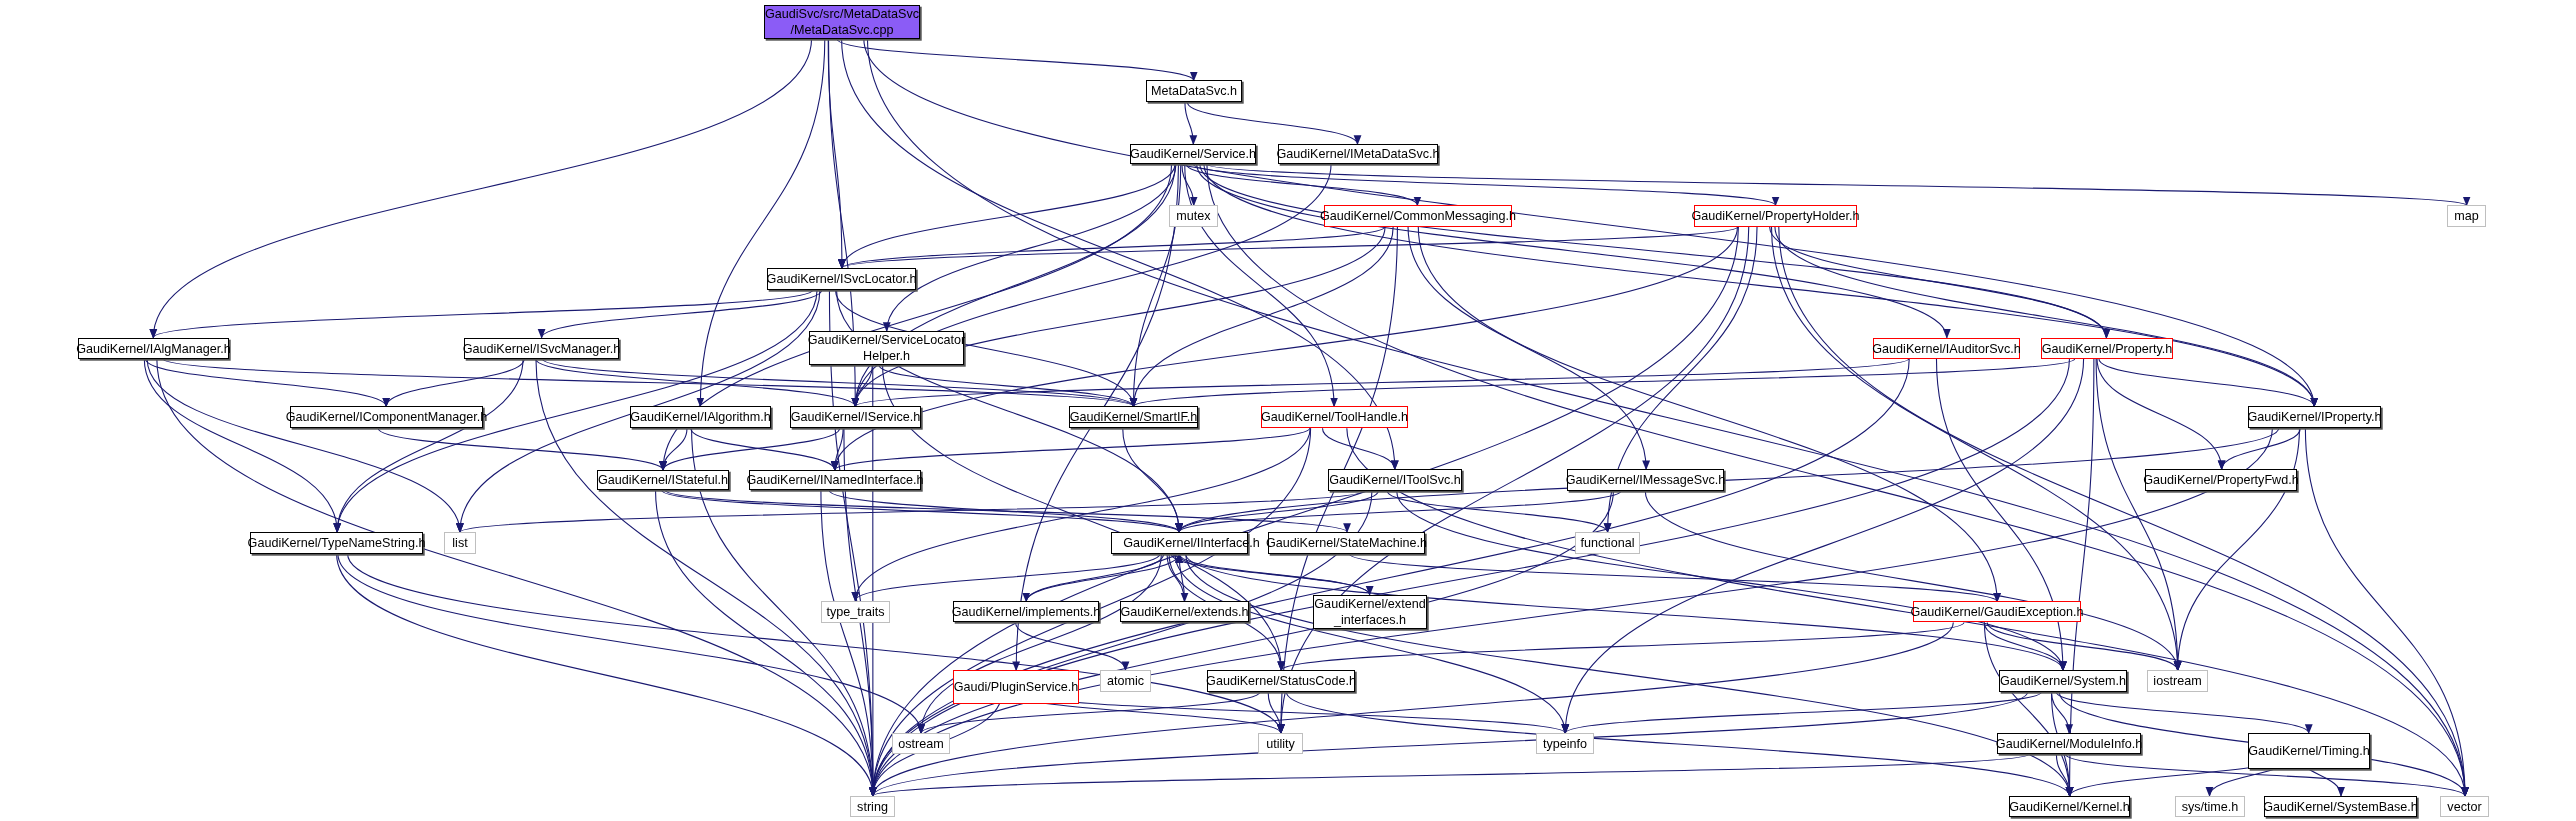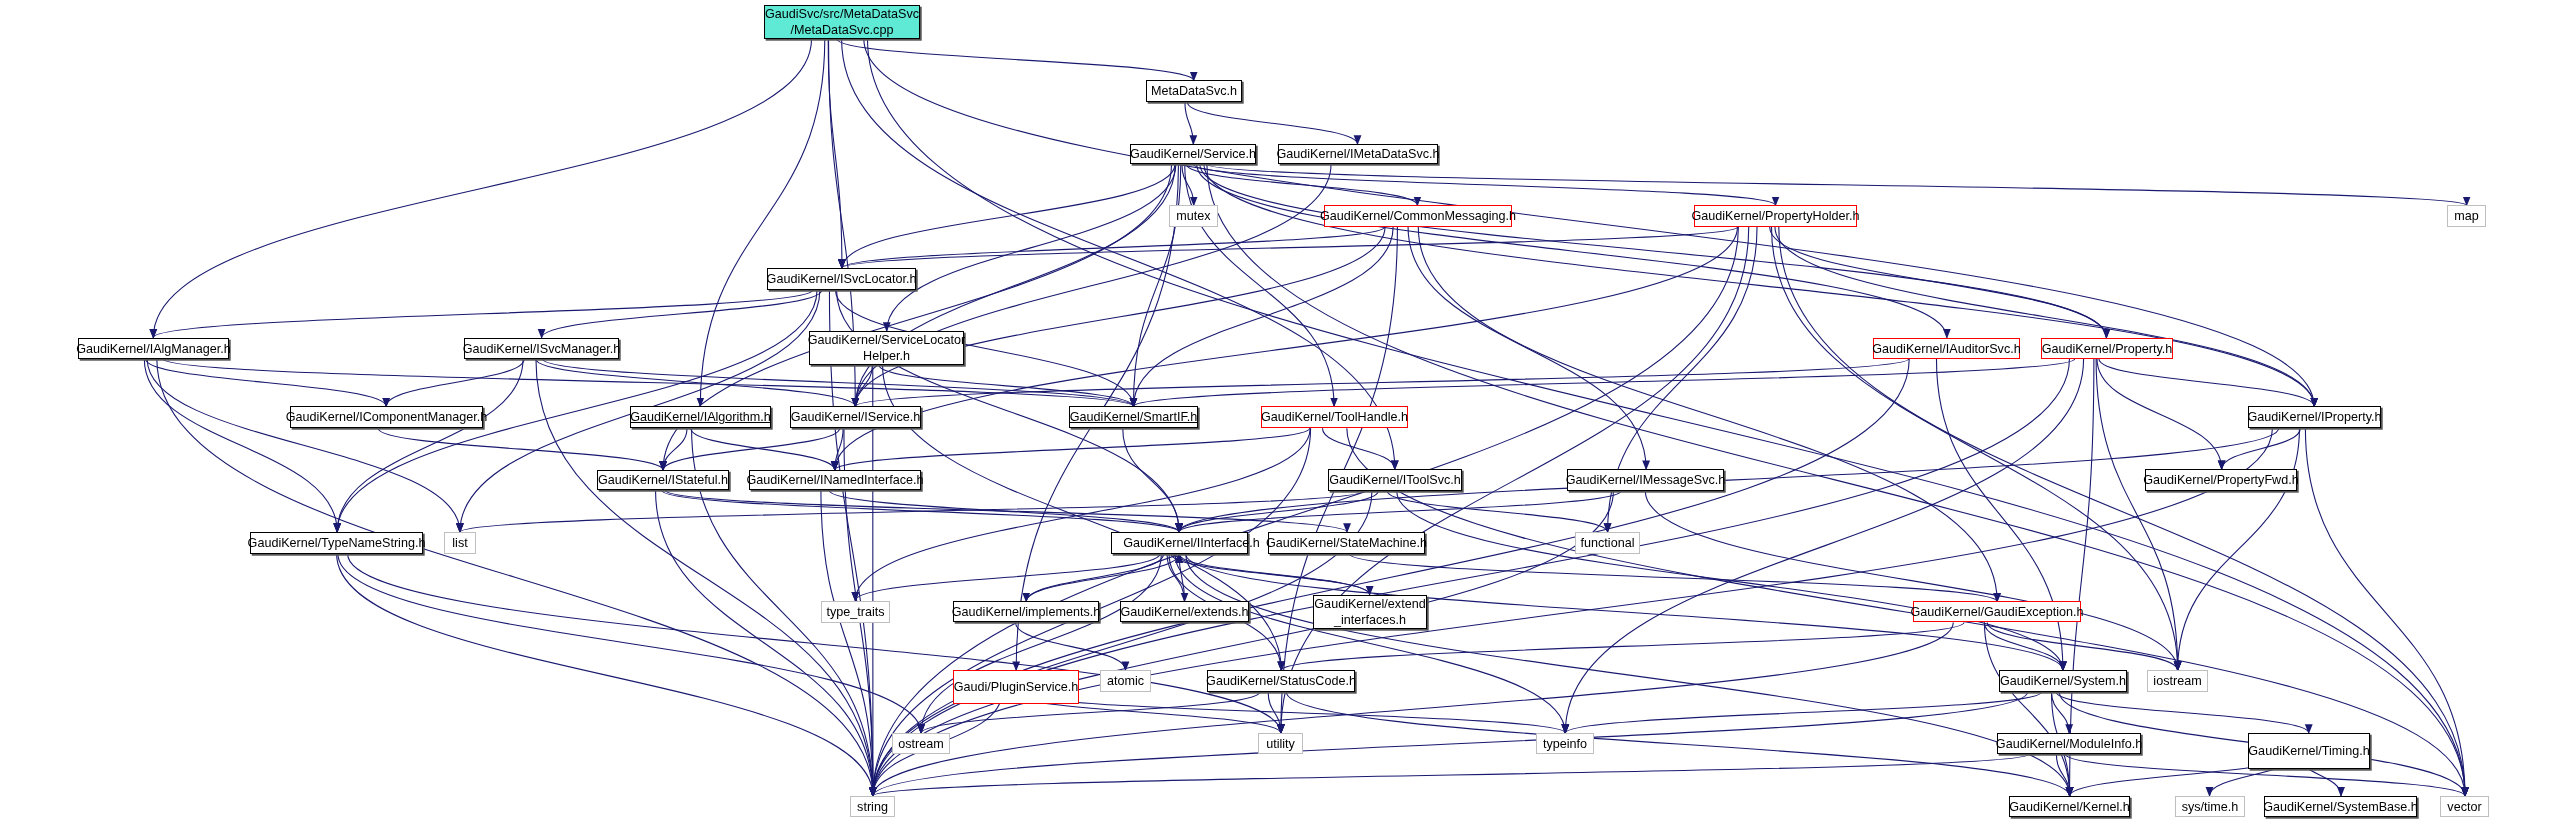--- a/index.html
+++ b/index.html
@@ -1,20 +1,20 @@
 <!DOCTYPE html>
 <html style="font-size:13.4px"><head>
 <meta charset="utf-8">
 <style>
   html,body{margin:0;padding:0;background:#fff;}
   body{width:2576px;height:822px;position:relative;overflow:hidden;font-family:"Liberation Sans","DejaVu Sans",sans-serif;}
   #edges{position:absolute;left:0;top:0;width:2576px;height:822px;}
   .node{position:absolute;box-sizing:border-box;background:#fff;border:1.3px solid #000;box-shadow:1.7px 1.7px 0 #555;
         display:flex;align-items:center;justify-content:center;text-align:center;font-size:12.6px;line-height:16px;color:#000;white-space:pre-line;cursor:pointer;}
-  .node.root{background:#5eead4;}
+  .node.root{background:#8b5cf6;}
   .node.red{border-color:#ff0000;box-shadow:none;}
   .node.sys{border-color:#bfbfbf;box-shadow:none;}
   .node span{pointer-events:none;}
 </style>
 </head>
 <body>
 
 <svg id="edges" xmlns="http://www.w3.org/2000/svg" viewBox="0 0 3075 981" width="2576" height="822">
   <defs>
     <marker id="arrow" viewBox="0 0 10 10" refX="9" refY="5" markerWidth="9" markerHeight="9" orient="auto-start-reverse">
@@ -179,21 +179,21 @@
     <div class="node red" style="left: 1694px; top: 205px; width: 163px; height: 22px;"><span>GaudiKernel/PropertyHolder.h</span></div>
     <div class="node sys" style="left: 2447px; top: 205px; width: 39px; height: 22px;"><span>map</span></div>
     <div class="node " style="left: 767px; top: 268px; width: 149px; height: 22px;"><span>GaudiKernel/ISvcLocator.h</span></div>
     <div class="node " style="left: 78px; top: 338px; width: 151px; height: 21px;"><span>GaudiKernel/IAlgManager.h</span></div>
     <div class="node " style="left: 464px; top: 338px; width: 155px; height: 21px;"><span>GaudiKernel/ISvcManager.h</span></div>
     <div class="node " style="left: 809px; top: 331px; width: 155px; height: 34px;"><span>GaudiKernel/ServiceLocator
 Helper.h</span></div>
     <div class="node red" style="left: 1873px; top: 338px; width: 147px; height: 21px;"><span>GaudiKernel/IAuditorSvc.h</span></div>
     <div class="node red" style="left: 2041px; top: 338px; width: 132px; height: 21px;"><span>GaudiKernel/Property.h</span></div>
     <div class="node " style="left: 290px; top: 406px; width: 193px; height: 22px;"><span>GaudiKernel/IComponentManager.h</span></div>
-    <div class="node " style="left: 630px; top: 406px; width: 141px; height: 22px; text-decoration: underline;"><span>GaudiKernel/IAlgorithm.h</span></div>
+    <div class="node " style="left: 630px; top: 406px; width: 141px; height: 22px;"><span>GaudiKernel/IAlgorithm.h</span></div>
     <div class="node " style="left: 790px; top: 406px; width: 131px; height: 22px;"><span>GaudiKernel/IService.h</span></div>
     <div class="node " style="left: 1069px; top: 406px; width: 129px; height: 22px; text-decoration: underline;"><span>GaudiKernel/SmartIF.h</span></div>
     <div class="node red" style="left: 1261px; top: 406px; width: 147px; height: 22px;"><span>GaudiKernel/ToolHandle.h</span></div>
     <div class="node " style="left: 2248px; top: 406px; width: 133px; height: 22px;"><span>GaudiKernel/IProperty.h</span></div>
     <div class="node " style="left: 597px; top: 470px; width: 132px; height: 20px;"><span>GaudiKernel/IStateful.h</span></div>
     <div class="node " style="left: 749px; top: 470px; width: 172px; height: 20px;"><span>GaudiKernel/INamedInterface.h</span></div>
     <div class="node " style="left: 1328px; top: 469px; width: 134px; height: 22px;"><span>GaudiKernel/IToolSvc.h</span></div>
     <div class="node " style="left: 1567px; top: 469px; width: 157px; height: 22px;"><span>GaudiKernel/IMessageSvc.h</span></div>
     <div class="node " style="left: 2145px; top: 469px; width: 152px; height: 22px;"><span>GaudiKernel/PropertyFwd.h</span></div>
     <div class="node " style="left: 250px; top: 532px; width: 173px; height: 22px;"><span>GaudiKernel/TypeNameString.h</span></div>

